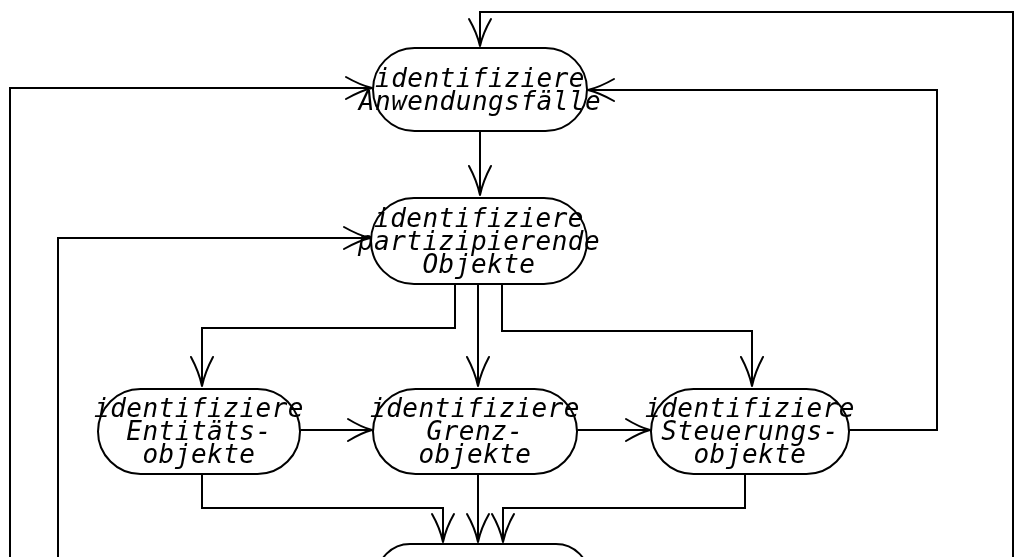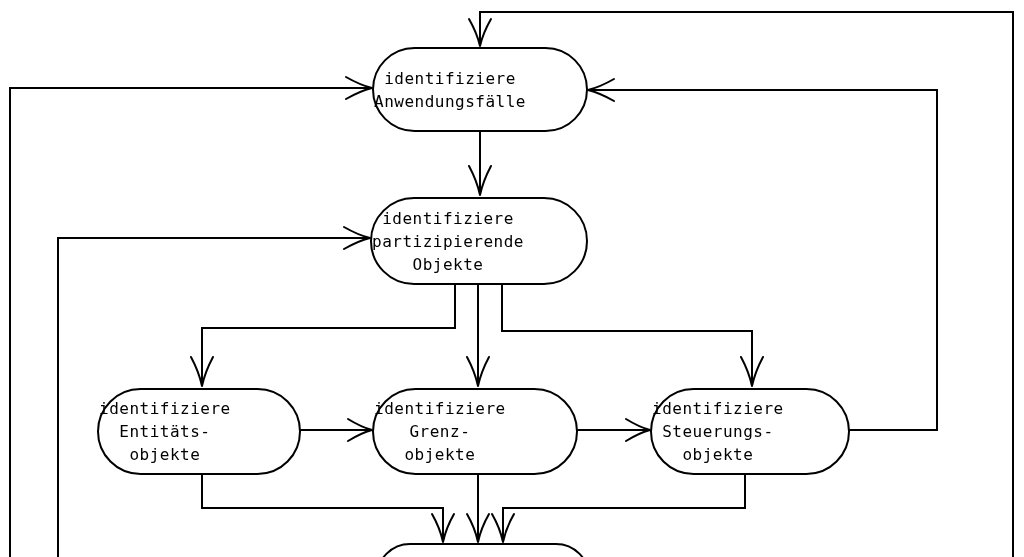--- a/index.html
+++ b/index.html
@@ -23,26 +23,28 @@
     stroke-linecap: round;
   }
   .node {
     position: absolute;
     box-sizing: border-box;
     border: 2px solid #000000;
     border-radius: 44px;
     background: #ffffff;
     display: flex;
     align-items: center;
+    justify-content: center;
     text-align: center;
     color: #000000;
-    font-size: 16px;
+    font-size: 26px;
     line-height: 23px;
     letter-spacing: 0.5px;
     white-space: pre-line;
+    font-style: italic;
   }
   #node-anwendungsfaelle { left: 372px; top: 47px;  width: 216px; height: 85px; }
   #node-partizipierende  { left: 370px; top: 197px; width: 218px; height: 88px; }
   #node-entitaets        { left: 97px;  top: 388px; width: 204px; height: 87px; }
   #node-grenz            { left: 372px; top: 388px; width: 206px; height: 87px; }
   #node-steuerungs       { left: 650px; top: 388px; width: 200px; height: 87px; }
   #node-bottom-partial   { left: 376px; top: 543px; width: 214px; height: 80px; border-radius: 34px; }
 </style>
 </head>
 <body>

